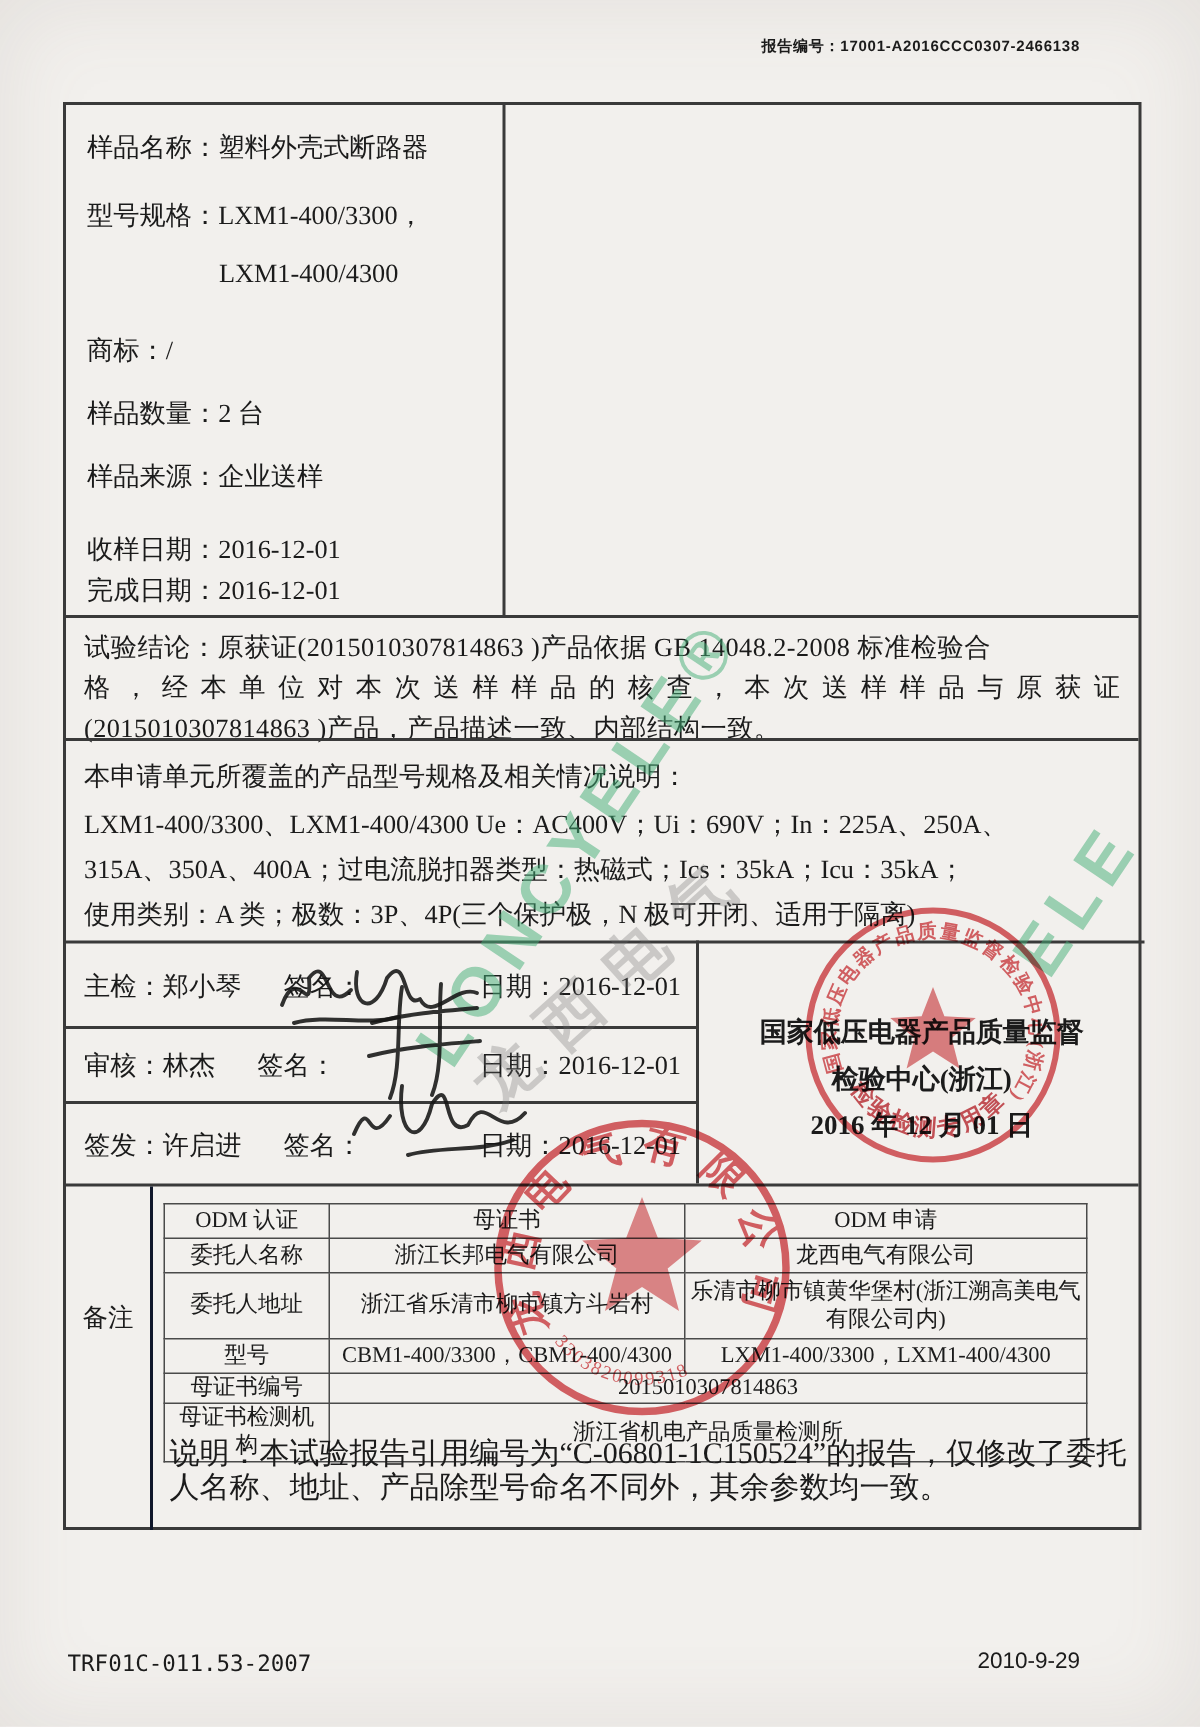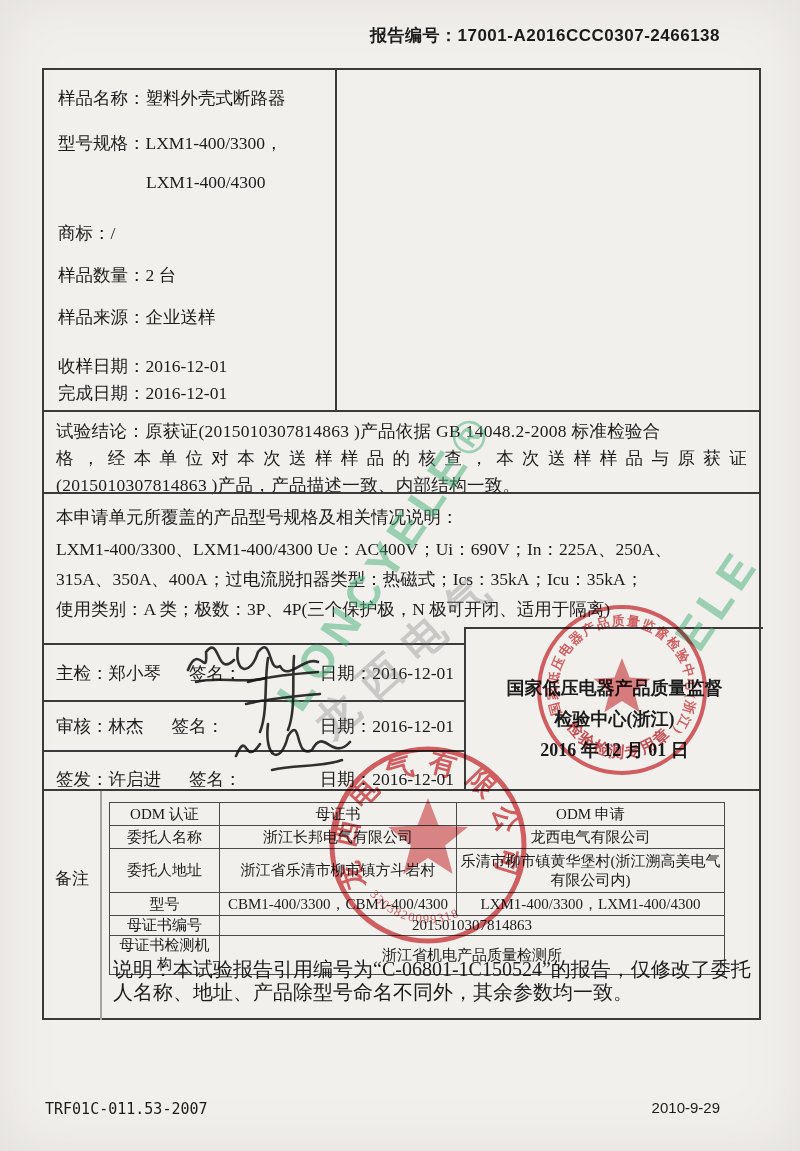--- a/index.html
+++ b/index.html
@@ -3,21 +3,21 @@
 <meta charset="utf-8">
 <style>
   * { margin:0; padding:0; box-sizing:border-box; }
   body { background:#e7e4e0; font-family:"Liberation Serif", serif; }
   .page { position:relative; width:800px; height:1151px; margin:0 auto;
           background:#f2f0ed; color:#1b1b1b; overflow:hidden;
           box-shadow: inset 0 0 60px rgba(120,110,100,0.12); }
 
   .report-no { position:absolute; top:24px; right:80px;
                font-family:"Liberation Sans", sans-serif; font-weight:bold;
-               font-size:17px; letter-spacing:0.5px; }
+               font-size:10px; letter-spacing:0.5px; }
 
   .outer { position:absolute; left:42px; top:68px; width:719px; height:952px;
            border:2px solid #3a3a3a; font-size:17.5px; }
 
   
   .left-cell  { position:absolute; left:0; top:0; width:293px; height:340px;
                 border-right:2px solid #3a3a3a; }
   .lline { position:absolute; left:14px; white-space:nowrap; }
   .right-cell { position:absolute; left:295px; top:0; right:0; height:340px; }
   .rline { position:absolute; left:12px; white-space:nowrap; }
@@ -28,40 +28,40 @@
                 line-height:27px; letter-spacing:0.3px; }
   .just { text-align:justify; text-align-last:justify; }
 
   
   .coverage { position:absolute; left:0; top:422px; width:100%; height:121px;
               border-top:2px solid #3a3a3a; padding:8px 12px 0 12px;
               line-height:30px; }
   .coverage .cov-title { margin-bottom:2px; }
 
   
-  .sig-rows { position:absolute; left:0; top:573px; width:420px; height:162px;
+  .sig-rows { position:absolute; left:0; top:557px; width:420px; height:162px;
               border-top:2px solid #3a3a3a; }
   .sig-row { display:flex; align-items:center; padding:0 10px 0 12px; }
   .sig-row.r1 { height:57px; border-bottom:2px solid #3a3a3a; }
   .sig-row.r2 { height:50px; border-bottom:2px solid #3a3a3a; }
   .sig-row.r3 { height:53px; }
   .sig-role { white-space:nowrap; }
   .sig-label { margin-left:28px; white-space:nowrap; }
   .sig-date { margin-left:auto; white-space:nowrap; }
 
   .authority-cell { position:absolute; left:420px; top:557px; width:299px; height:162px;
                     border-top:2px solid #3a3a3a; border-left:2px solid #3a3a3a;
                     text-align:center; padding-top:44px; line-height:31px;
                     font-weight:bold; font-size:18px; }
 
   
   .remark { position:absolute; left:0; top:719px; width:100%; height:231px;
             border-top:2px solid #3a3a3a; }
   .remark-label { position:absolute; left:0; top:0; width:58px; height:100%;
-                  border-right:2px solid #a3a3a3; display:flex; align-items:center;
+                  border-right:2px solid #0f172a; display:flex; align-items:center;
                   justify-content:center; font-size:17px; padding-bottom:55px; }
   .odm-table { position:absolute; left:65px; top:11px; width:615px;
                border-collapse:collapse; table-layout:fixed;
                font-size:15px; text-align:center; }
   .odm-table td { border:1.5px solid #4a4a4a; padding:0 3px; line-height:19px; }
   .odm-table .h23 td { height:23px; } .odm-table .h44 td { height:44px; }
   .odm-table .h20 td { height:20px; }
   .remark-note { position:absolute; left:69px; top:167px; width:644px;
                  font-size:20px; line-height:23px; }
 

